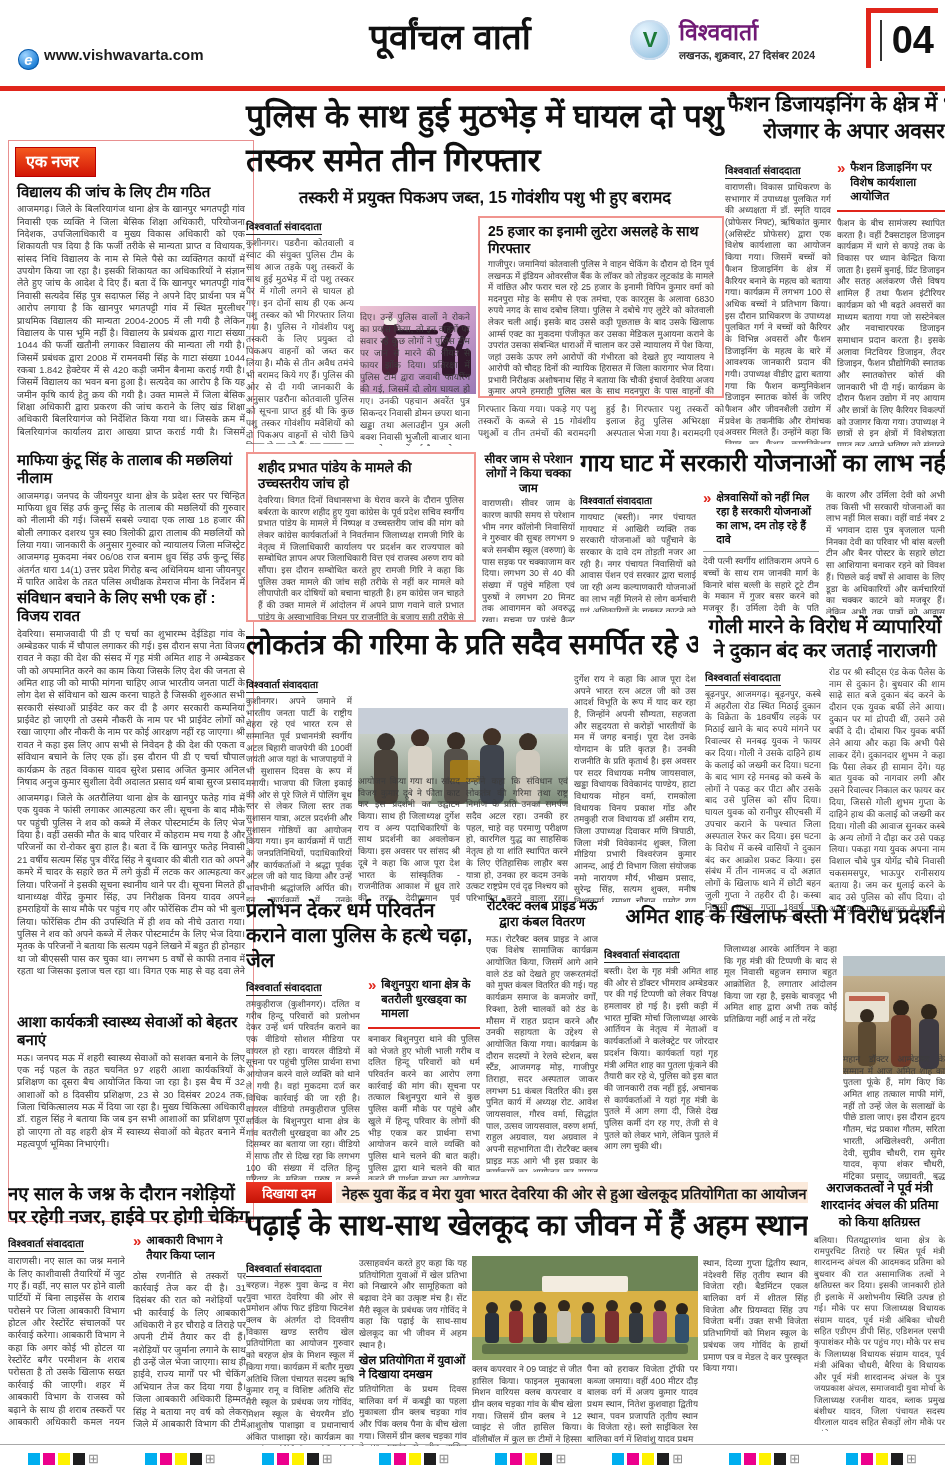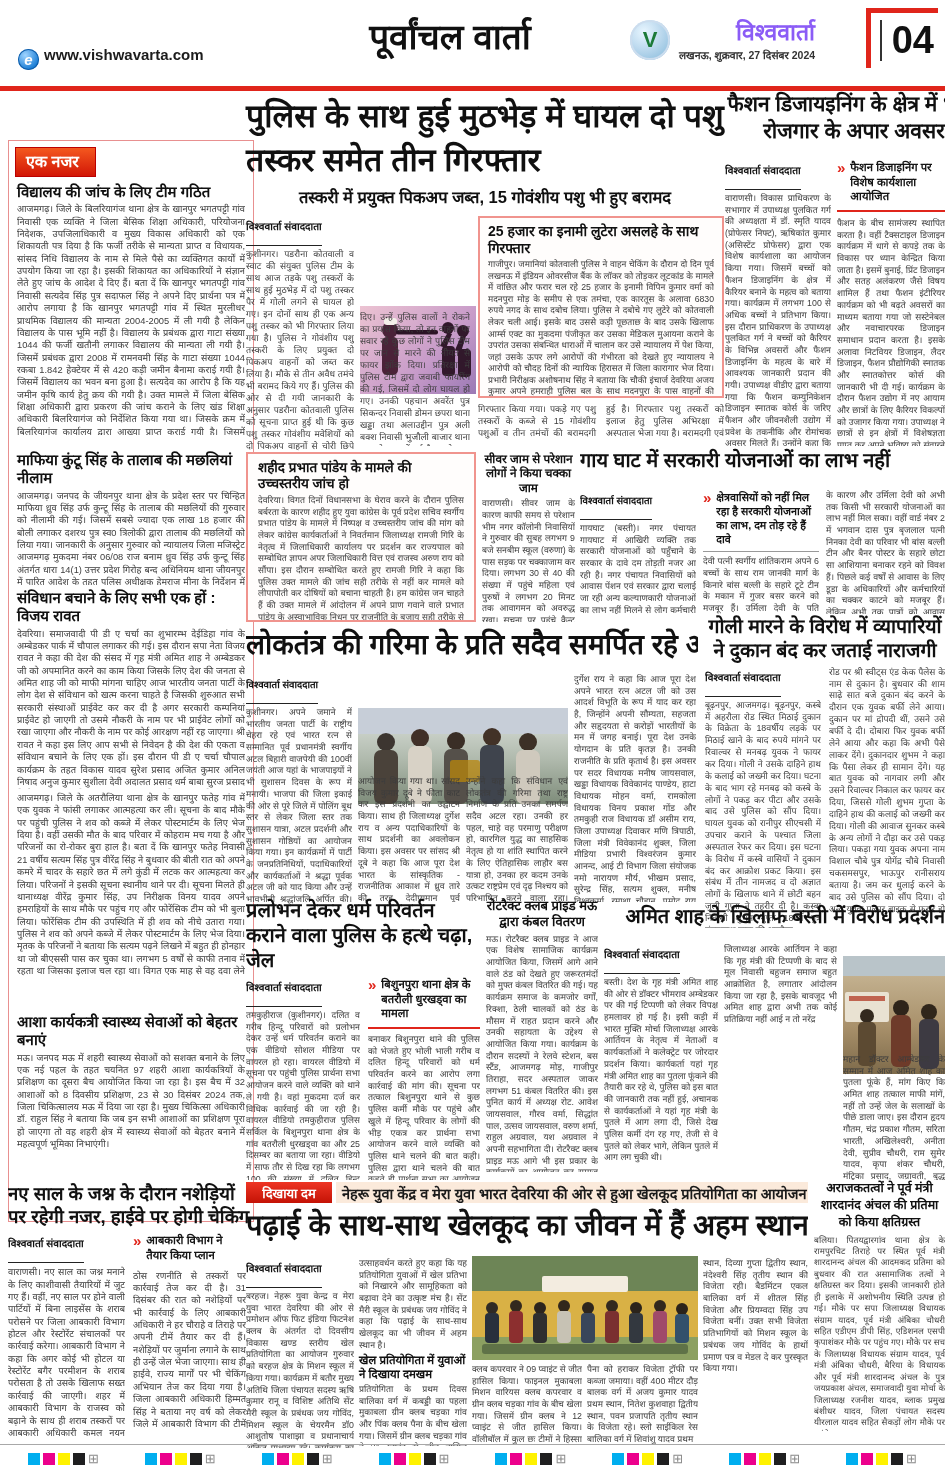--- a/index.html
+++ b/index.html
@@ -2,21 +2,21 @@
 <html><head>
 <meta charset="utf-8">
 <style>
   html,body{margin:0;padding:0;background:#fff;}
   .page{position:relative;width:945px;height:1473px;background:#fff;overflow:hidden;
         font-family:"Liberation Sans", sans-serif;color:#222;}
   .abs{position:absolute;}
   .hl{font-weight:800;color:#101010;line-height:1.22;}
   .body-txt{font-size:9.3px;line-height:1.33;color:#3d3d3d;text-align:justify;overflow:hidden;}
   .byline{font-size:10.3px;font-weight:700;color:#111;border-bottom:1.5px solid #222;
-          display:inline-block;padding-bottom:12px;margin-bottom:3px;}
+          display:inline-block;padding-bottom:1px;margin-bottom:3px;}
   .kicker{display:flex;gap:5px;align-items:flex-start;font-size:11.3px;font-weight:700;color:#141414;line-height:1.3;}
   .kicker .bg{color:#e0251b;font-weight:900;font-size:15px;line-height:1;}
   .kick-red{border-bottom:2px solid #e0251b;padding-bottom:6px;margin-bottom:5px;}
   .kick-gray{border-bottom:1px solid #999;padding-bottom:5px;margin-bottom:4px;}
   .pink-box{border:2px solid #f0948e;}
   .rule-red{background:#e0251b;}
   .eyecatch{display:inline-block;background:linear-gradient(180deg,#f4581f,#d21606);
             color:#fff;font-weight:800;font-size:16px;padding:2px 16px 4px 10px;margin:6px 6px 2px 6px;
             border:1px solid #b00;}
   .photo{overflow:hidden;position:relative;}
@@ -46,21 +46,21 @@
 <div class="page">
 
   <div class="abs" style="left:18px;top:46px;">
     <span class="ie-icon">e</span><span style="font-size:15px;font-weight:700;color:#1c1c1c;">www.vishwavarta.com</span>
   </div>
   <div class="abs hl" style="left:250px;top:16px;width:400px;text-align:center;font-size:35px;">पूर्वांचल वार्ता</div>
 
   <div class="abs" style="left:630px;top:20px;display:flex;gap:9px;">
     <div class="logo-circ">V</div>
     <div>
-      <div style="font-size:23px;font-weight:800;color:#8b5cf6;line-height:1.1;text-align:right;">विश्ववार्ता</div>
+      <div style="font-size:23px;font-weight:800;color:#701a75;line-height:1.1;">विश्ववार्ता</div>
       <div style="font-size:10.5px;font-weight:700;color:#333;margin-top:3px;">लखनऊ,  शुक्रवार, 27 दिसंबर 2024</div>
     </div>
   </div>
 
   <div class="abs corner07" style="left:866px;top:8px;width:72px;height:60px;display:flex;align-items:center;justify-content:flex-end;padding-right:4px;box-sizing:border-box;">
     <span class="num07">04</span>
   </div>
   <div class="abs rule-red" style="left:0;top:86px;width:945px;height:5px;"></div>
 
   <div class="abs" style="left:8px;top:96px;width:246px;height:1082px;border:1px solid #e89090;box-sizing:border-box;overflow:hidden;margin-top:44px;">
@@ -137,21 +137,21 @@
     <div class="hl" style="font-size:13.5px;margin-bottom:2px;">शहीद प्रभात पांडेय के मामले की उच्चस्तरीय जांच हो</div>
     <div class="body-txt" style="height:128px;font-size:8.8px;">देवरिया। विगत दिनों विधानसभा के घेराव करने के दौरान पुलिस बर्बरता के कारण शहीद हुए युवा कांग्रेस के पूर्व प्रदेश सचिव स्वर्गीय प्रभात पांडेय के मामले में निष्पक्ष व उच्चस्तरीय जांच की मांग को लेकर कांग्रेस कार्यकर्ताओं ने निवर्तमान जिलाध्यक्ष रामजी गिरि के नेतृत्व में जिलाधिकारी कार्यालय पर प्रदर्शन कर राज्यपाल को सम्बोधित ज्ञापन अपर जिलाधिकारी वित्त एवं राजस्व अरुण राय को सौंपा। इस दौरान सम्बोधित करते हुए रामजी गिरि ने कहा कि पुलिस उक्त मामले की जांच सही तरीके से नहीं कर मामले को लीपापोती कर दोषियों को बचाना चाहती है। हम कांग्रेस जन चाहते हैं की उक्त मामले में आंदोलन में अपने प्राण गवाने वाले प्रभात पांडेय के अस्वाभाविक निधन पर राजनीति के बजाय सही तरीके से जांच हो। भाजपा सरकार से आमजन का विश्वास उठ गया है। पुलिसिया उत्पीड़न बढ़ गया है। यह सरकार इस पर लगाम नहीं लगा पा रही है। कांग्रेस का कार्यकर्ता पीड़ित परिवार को न्याय दिलाकर ही चुप बैठेगा। आज प्रदेश में अपराधियों के हौसले बुलंद है, अपराध का ग्राफ बढ़ गया है।</div>
   </div>
 
   <div class="abs" style="left:482px;top:452px;width:93px;height:170px;overflow:hidden;">
     <div class="hl" style="font-size:11.8px;text-align:center;">सीवर जाम से परेशान लोगों ने किया चक्का जाम</div>
     <div class="body-txt" style="height:128px;font-size:8.8px;margin-top:3px;">वाराणसी। सीवर जाम के कारण काफी समय से परेशान भीम नगर कॉलोनी निवासियों ने गुरुवार की सुबह लगभग 9 बजे सनबीम स्कूल (वरुणा) के पास सड़क पर चक्काजाम कर दिया। लगभग 30 से 40 की संख्या में पहुंचे महिला एवं पुरुषों ने लगभग 20 मिनट तक आवागमन को अवरुद्ध रखा। सूचना पर पहुंचे कैन्ट थानाप्रभारी व पूर्व पार्षद दिनेश यादव द्वारा शीघ्र ही समस्या के समाधान कराने के आश्वासन पर चक्का जाम समाप्त किया।</div>
   </div>
 
   <div class="abs" style="left:580px;top:448px;width:365px;height:166px;overflow:hidden;">
-    <div class="hl" style="font-size:20px;white-space:nowrap;">गाय घाट में सरकारी योजनाओं का लाभ नहीं</div>
+    <div class="hl" style="font-size:24px;white-space:nowrap;">गाय घाट में सरकारी योजनाओं का लाभ नहीं</div>
     <div class="abs" style="left:0;top:42px;width:116px;height:124px;">
       <span class="byline" style="font-size:9.8px;">विश्ववार्ता संवाददाता</span>
       <div class="body-txt" style="height:100px;font-size:8.8px;">गायघाट (बस्ती)। नगर पंचायत गायघाट में आखिरी व्यक्ति तक सरकारी योजनाओं को पहुँचाने के सरकार के दावे दम तोड़ती नजर आ रही है। नगर पंचायत निवासियों को आवास पेंशन एवं सरकार द्वारा चलाई जा रही अन्य कल्याणकारी योजनाओं का लाभ नहीं मिलने से लोग कर्मचारी एवं अधिकारियों के चक्कर काटने को मजबूर हैं। नवनिर्मित नगर पंचायत गायघाट में वर्ष 2018 से 2024 तक लगभग पाँच सौ लोगों को आवास योजना का लाभ दिया गया है। लेकिन वार्ड नंबर दो शास्त्रीनगर निवासी विधवा उर्मिला</div>
     </div>
     <div class="abs" style="left:123px;top:42px;width:116px;height:124px;">
       <div class="kicker kick-gray">
         <span class="bg">»</span>
         <span style="font-size:10.8px;">क्षेत्रवासियों को नहीं मिल रहा है सरकारी योजनाओं का लाभ, दम तोड़ रहे हैं दावे</span>
       </div>
       <div class="body-txt" style="height:70px;font-size:8.8px;">देवी पत्नी स्वर्गीय शांतिकराम अपने 6 बच्चों के साथ राम जानकी मार्ग के किनारे बांस बल्ली के सहारे टूटे टीन के मकान में गुजर बसर करने को मजबूर हैं। उर्मिला देवी के पति शांतिकराम की लगभग 8 वर्ष पहले एक सड़क दुर्घटना में मौत हो गई थी। उर्मिला अपने 6 बच्चों के साथ मेहनत मजदूरी कर अपने बच्चों का भरण पोषण कर रही है। अधिकारियों और कर्मचारियों की</div>

